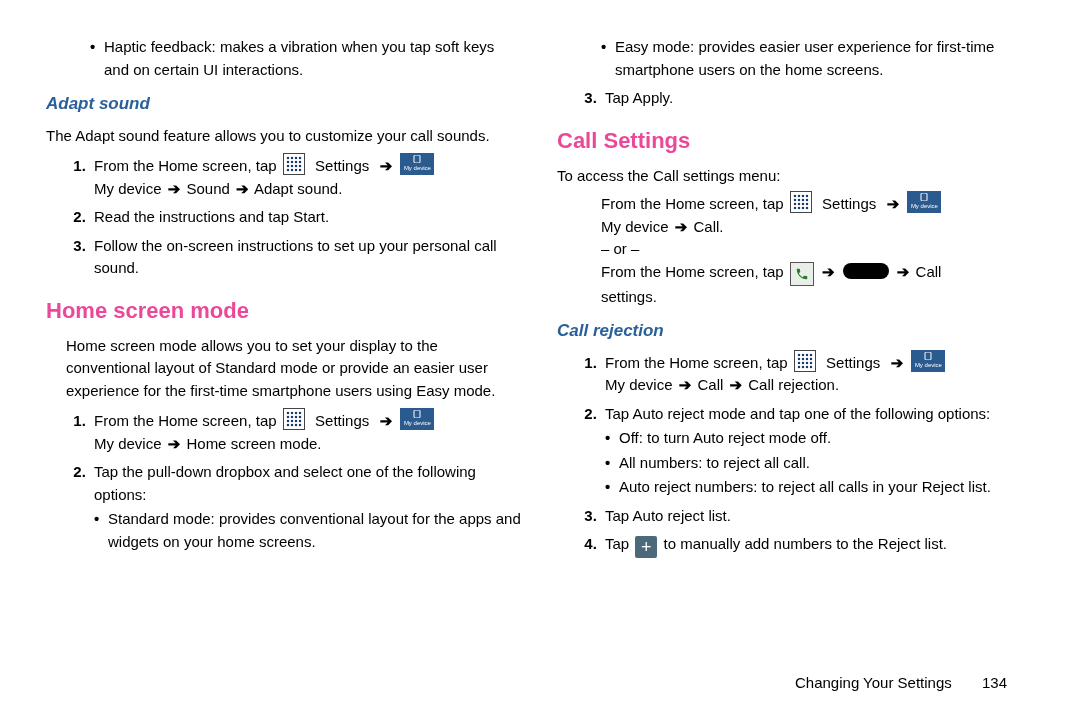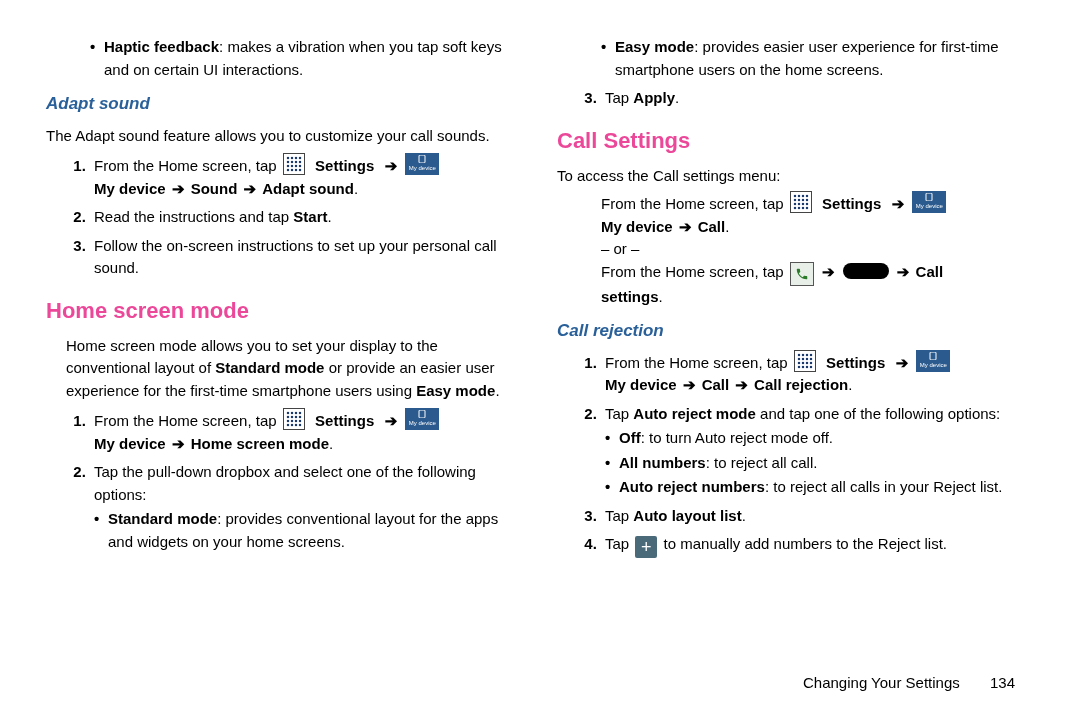--- a/index.html
+++ b/index.html
@@ -79,21 +79,21 @@
     padding-left: 14px;
     margin: 2px 0;
   }
   ul.sub-bullets > li::before {
     content: "•";
     position: absolute;
     left: 0;
     top: 0;
     font-weight: bold;
   }
-  b { font-weight: bold; }
+  b { font-weight: normal; }
   .arrow { font-weight: bold; padding: 0 2px; }
   
   .ic {
     display: inline-block;
     vertical-align: -4px;
     margin: 0 2px;
   }
   .ic-apps {
     width: 20px; height: 20px;
     background: #fff;
@@ -143,21 +143,21 @@
     display: inline-flex;
     align-items: center;
     justify-content: center;
     font-size: 18px;
     line-height: 1;
     border-radius: 2px;
   }
   .footer {
     position: absolute;
     bottom: 26px;
-    right: 65px;
+    right: 73px;
     font-size: 15px;
   }
   .footer span+span { margin-left: 26px; }
   .indent-block { padding-left: 44px; }
   .or { padding-left: 0; }
 </style>
 </head>
 <body>
 
 <div class="page">
@@ -287,21 +287,21 @@
       </li>
       <li>
         <span>Tap </span><b>Auto reject mode</b><span> and tap one of the following options:</span>
         <ul class="sub-bullets">
           <li><b>Off</b><span>: to turn Auto reject mode off.</span></li>
           <li><b>All numbers</b><span>: to reject all call.</span></li>
           <li><b>Auto reject numbers</b><span>: to reject all calls in your Reject list.</span></li>
         </ul>
       </li>
       <li>
-        <span>Tap </span><b>Auto layout list</b>.
+        <span>Tap </span><b>Auto reject list</b>.
       </li>
       <li>
         <span>Tap </span>
         <span class="ic ic-plus">+</span>
         <span> to manually add numbers to the Reject list.</span>
       </li>
     </ol>
 
   </div>
 </div>

